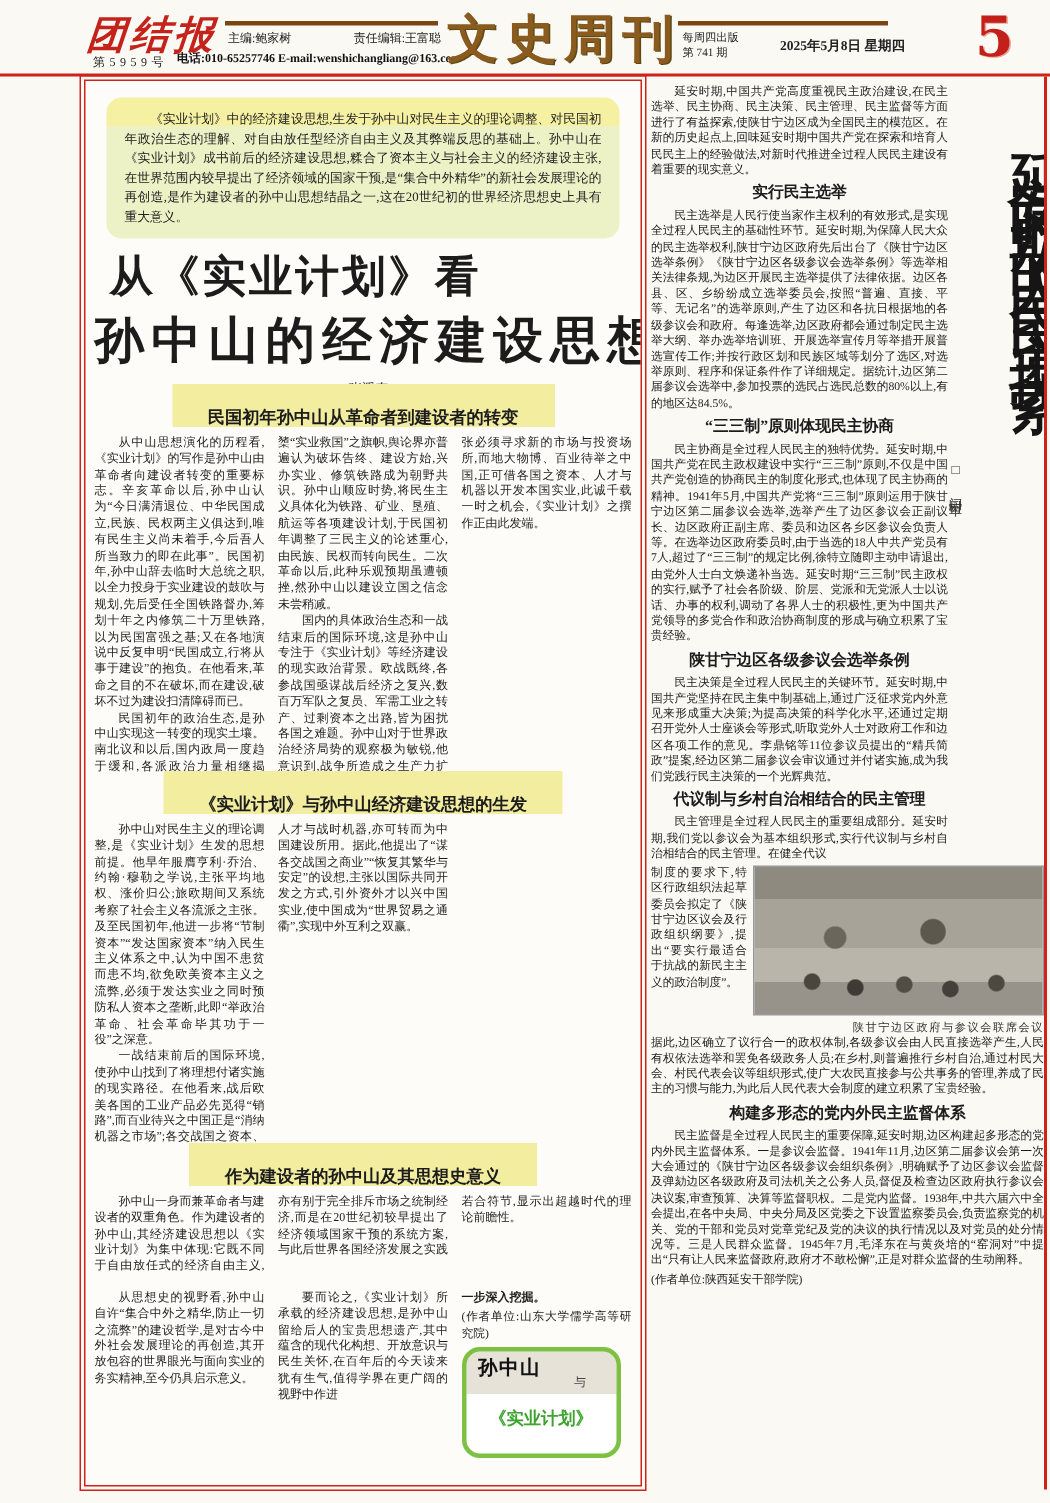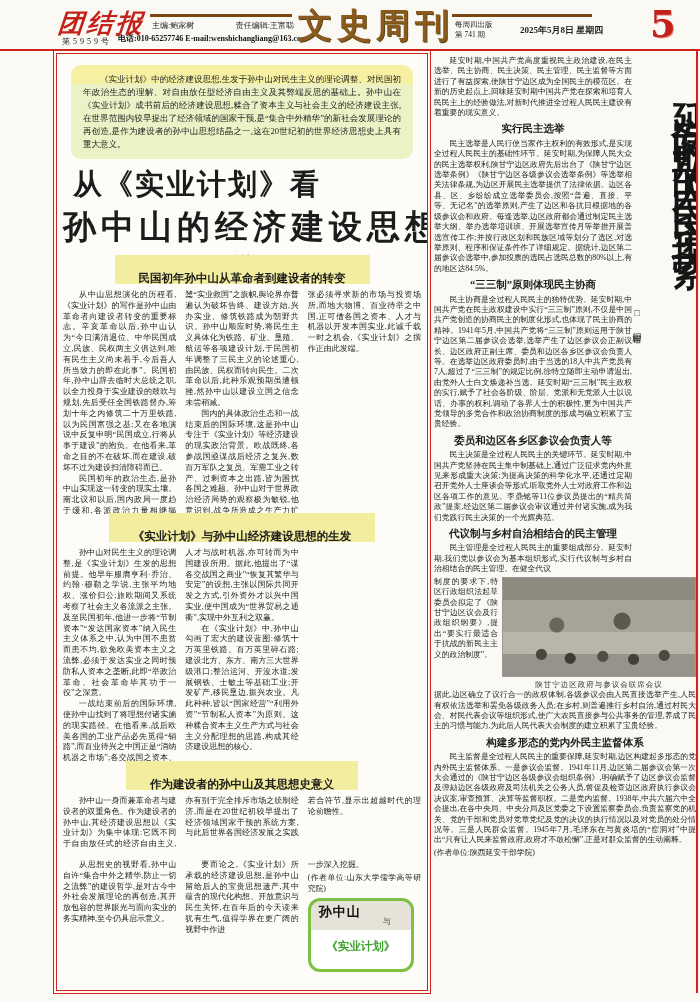--- a/index.html
+++ b/index.html
@@ -83,21 +83,21 @@
     background:
       radial-gradient(circle at 20% 78%, #4a463e 0 5px, transparent 6px),
       radial-gradient(circle at 35% 82%, #3f3b34 0 5px, transparent 6px),
       radial-gradient(circle at 52% 80%, #524d44 0 5px, transparent 6px),
       radial-gradient(circle at 68% 83%, #443f38 0 5px, transparent 6px),
       radial-gradient(circle at 84% 79%, #4e4940 0 5px, transparent 6px),
       radial-gradient(circle at 28% 48%, #6b665c 0 7px, transparent 8px),
       radial-gradient(circle at 62% 44%, #5d584e 0 8px, transparent 9px),
       linear-gradient(180deg,#8e8a80 0 22%,#a8a399 22% 55%,#bab5aa 55% 78%,#98938a 78%);
   }
-  .caption { text-align:center; font-size:7.5px; color:#333; letter-spacing:1px; margin-top:3px; text-indent:0; }
+  .caption { text-align:right; font-size:7.5px; color:#333; letter-spacing:1px; margin-top:3px; text-indent:0; }
 </style>
 </head>
 <body>
 
 <div class="page">
 
   <div class="masthead">
     <div class="logo">团结报</div>
     <div class="issue-no">第5959号</div>
     <div class="rule-brown r1"></div>
@@ -134,39 +134,38 @@
       <p>民国初年的政治生态,是孙中山实现这一转变的现实土壤。南北议和以后,国内政局一度趋于缓和,各派政治力量相继揭橥“实业救国”之旗帜,舆论界亦普遍认为破坏告终、建设方始,兴办实业、修筑铁路成为朝野共识。孙中山顺应时势,将民生主义具体化为铁路、矿业、垦殖、航运等各项建设计划,于民国初年调整了三民主义的论述重心,由民族、民权而转向民生。二次革命以后,此种乐观预期虽遭顿挫,然孙中山以建设立国之信念未尝稍减。</p>
       <p>国内的具体政治生态和一战结束后的国际环境,这是孙中山专注于《实业计划》等经济建设的现实政治背景。欧战既终,各参战国亟谋战后经济之复兴,数百万军队之复员、军需工业之转产、过剩资本之出路,皆为困扰各国之难题。孙中山对于世界政治经济局势的观察极为敏锐,他意识到,战争所造成之生产力扩张必须寻求新的市场与投资场所,而地大物博、百业待举之中国,正可借各国之资本、人才与机器以开发本国实业,此诚千载一时之机会,《实业计划》之撰作正由此发端。</p>
     </div>
 
     <div class="sec-head">
       <span class="hl">《实业计划》与孙中山经济建设思想的生发</span>
     </div>
     <div class="cols band2">
       <p>孙中山对民生主义的理论调整,是《实业计划》生发的思想前提。他早年服膺亨利·乔治、约翰·穆勒之学说,主张平均地权、涨价归公;旅欧期间又系统考察了社会主义各流派之主张。及至民国初年,他进一步将“节制资本”“发达国家资本”纳入民生主义体系之中,认为中国不患贫而患不均,欲免欧美资本主义之流弊,必须于发达实业之同时预防私人资本之垄断,此即“举政治革命、社会革命毕其功于一役”之深意。</p>
       <p>一战结束前后的国际环境,使孙中山找到了将理想付诸实施的现实路径。在他看来,战后欧美各国的工业产品必先觅得“销路”,而百业待兴之中国正是“消纳机器之市场”;各交战国之资本、人才与战时机器,亦可转而为中国建设所用。据此,他提出了“谋各交战国之商业”“恢复其繁华与安定”的设想,主张以国际共同开发之方式,引外资外才以兴中国实业,使中国成为“世界贸易之通衢”,实现中外互利之双赢。</p>
-      <p>在《实业计划》中,孙中山勾画了宏大的建设蓝图:修筑十万英里铁路、百万英里碎石路;建设北方、东方、南方三大世界级港口;整治运河、开浚水道;发展钢铁、士敏土等基础工业;开发矿产,移民垦边,振兴农业。凡此种种,皆以“国家经营”“利用外资”“节制私人资本”为原则。这种糅合资本主义生产方式与社会主义分配理想的思路,构成其经济建设思想的核心。</p>
     </div>
 
     <div class="sec-head">
       <span class="hl">作为建设者的孙中山及其思想史意义</span>
     </div>
     <div class="cols band3">
       <p>孙中山一身而兼革命者与建设者的双重角色。作为建设者的孙中山,其经济建设思想以《实业计划》为集中体现:它既不同于自由放任式的经济自由主义,亦有别于完全排斥市场之统制经济,而是在20世纪初较早提出了经济领域国家干预的系统方案,与此后世界各国经济发展之实践若合符节,显示出超越时代的理论前瞻性。</p>
     </div>
 
     <div class="bottom-row">
       <div class="bcol">
         <p>从思想史的视野看,孙中山自许“集合中外之精华,防止一切之流弊”的建设哲学,是对古今中外社会发展理论的再创造,其开放包容的世界眼光与面向实业的务实精神,至今仍具启示意义。</p>
       </div>
       <div class="bcol">
         <p>要而论之,《实业计划》所承载的经济建设思想,是孙中山留给后人的宝贵思想遗产,其中蕴含的现代化构想、开放意识与民生关怀,在百年后的今天读来犹有生气,值得学界在更广阔的视野中作进</p>
       </div>
       <div class="bcol">
-        <p style="text-indent:0;">一步深入挖掘。</p>
+        <p style="text-indent:0;font-weight:bold;">一步深入挖掘。</p>
         <p class="affil">(作者单位:山东大学儒学高等研究院)</p>
         <div class="book-card">
           <div class="t1">孙中山</div>
           <div class="t2">与</div>
           <div class="t3">《实业计划》</div>
         </div>
       </div>
     </div>
   </div>
 
@@ -176,21 +175,21 @@
 
     <div class="sb-top">
       <p>延安时期,中国共产党高度重视民主政治建设,在民主选举、民主协商、民主决策、民主管理、民主监督等方面进行了有益探索,使陕甘宁边区成为全国民主的模范区。在新的历史起点上,回味延安时期中国共产党在探索和培育人民民主上的经验做法,对新时代推进全过程人民民主建设有着重要的现实意义。</p>
 
       <div class="sb-head">实行民主选举</div>
       <p>民主选举是人民行使当家作主权利的有效形式,是实现全过程人民民主的基础性环节。延安时期,为保障人民大众的民主选举权利,陕甘宁边区政府先后出台了《陕甘宁边区选举条例》《陕甘宁边区各级参议会选举条例》等选举相关法律条规,为边区开展民主选举提供了法律依据。边区各县、区、乡纷纷成立选举委员会,按照“普遍、直接、平等、无记名”的选举原则,产生了边区和各抗日根据地的各级参议会和政府。每逢选举,边区政府都会通过制定民主选举大纲、举办选举培训班、开展选举宣传月等举措开展普选宣传工作;并按行政区划和民族区域等划分了选区,对选举原则、程序和保证条件作了详细规定。据统计,边区第二届参议会选举中,参加投票的选民占选民总数的80%以上,有的地区达84.5%。</p>
 
       <div class="sb-head">“三三制”原则体现民主协商</div>
       <p>民主协商是全过程人民民主的独特优势。延安时期,中国共产党在民主政权建设中实行“三三制”原则,不仅是中国共产党创造的协商民主的制度化形式,也体现了民主协商的精神。1941年5月,中国共产党将“三三制”原则运用于陕甘宁边区第二届参议会选举,选举产生了边区参议会正副议长、边区政府正副主席、委员和边区各乡区参议会负责人等。在选举边区政府委员时,由于当选的18人中共产党员有7人,超过了“三三制”的规定比例,徐特立随即主动申请退出,由党外人士白文焕递补当选。延安时期“三三制”民主政权的实行,赋予了社会各阶级、阶层、党派和无党派人士以说话、办事的权利,调动了各界人士的积极性,更为中国共产党领导的多党合作和政治协商制度的形成与确立积累了宝贵经验。</p>
 
-      <div class="sb-head">委员和边区各乡区参议会负责人等</div>
+      <div class="sb-head">陕甘宁边区各级参议会选举条例</div>
       <p>民主决策是全过程人民民主的关键环节。延安时期,中国共产党坚持在民主集中制基础上,通过广泛征求党内外意见来形成重大决策;为提高决策的科学化水平,还通过定期召开党外人士座谈会等形式,听取党外人士对政府工作和边区各项工作的意见。李鼎铭等11位参议员提出的“精兵简政”提案,经边区第二届参议会审议通过并付诸实施,成为我们党践行民主决策的一个光辉典范。</p>
 
       <div class="sb-head">代议制与乡村自治相结合的民主管理</div>
       <p>民主管理是全过程人民民主的重要组成部分。延安时期,我们党以参议会为基本组织形式,实行代议制与乡村自治相结合的民主管理。在健全代议</p>
     </div>
 
     <div class="photo-row">
       <div class="narrow">
         <p style="text-indent:0;">制度的要求下,特区行政组织法起草委员会拟定了《陕甘宁边区议会及行政组织纲要》,提出“要实行最适合于抗战的新民主主义的政治制度”。</p>
       </div>

